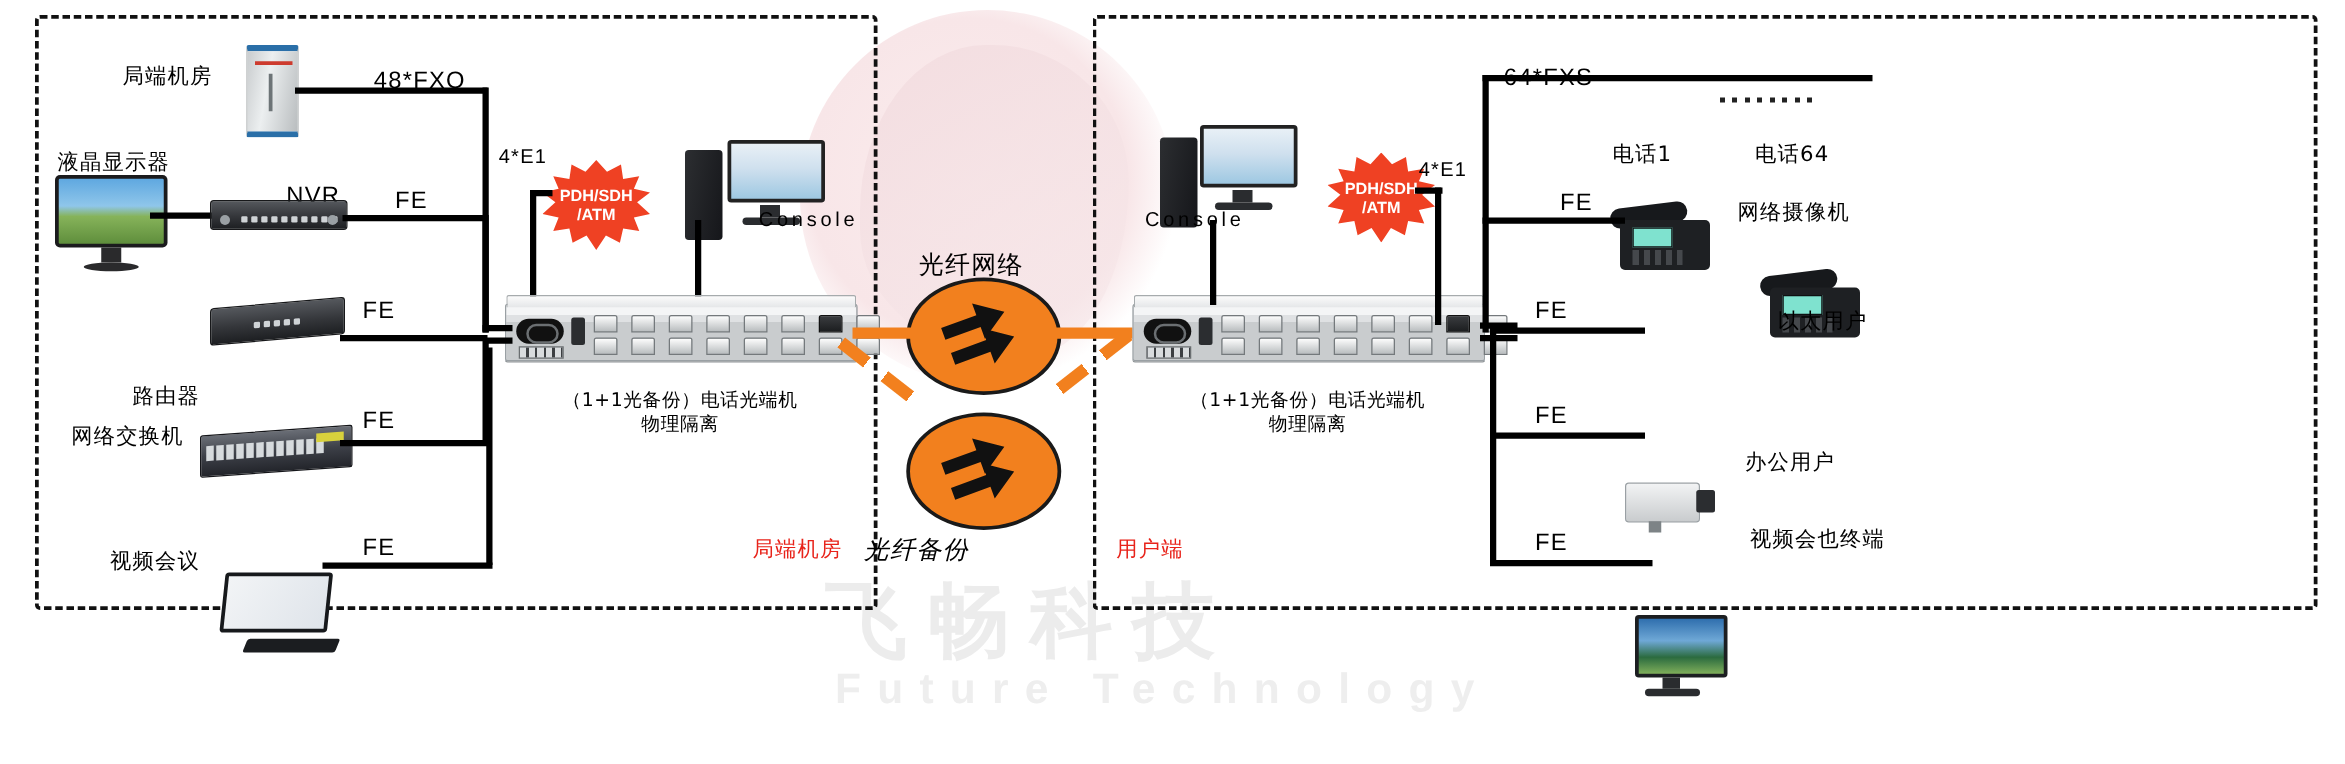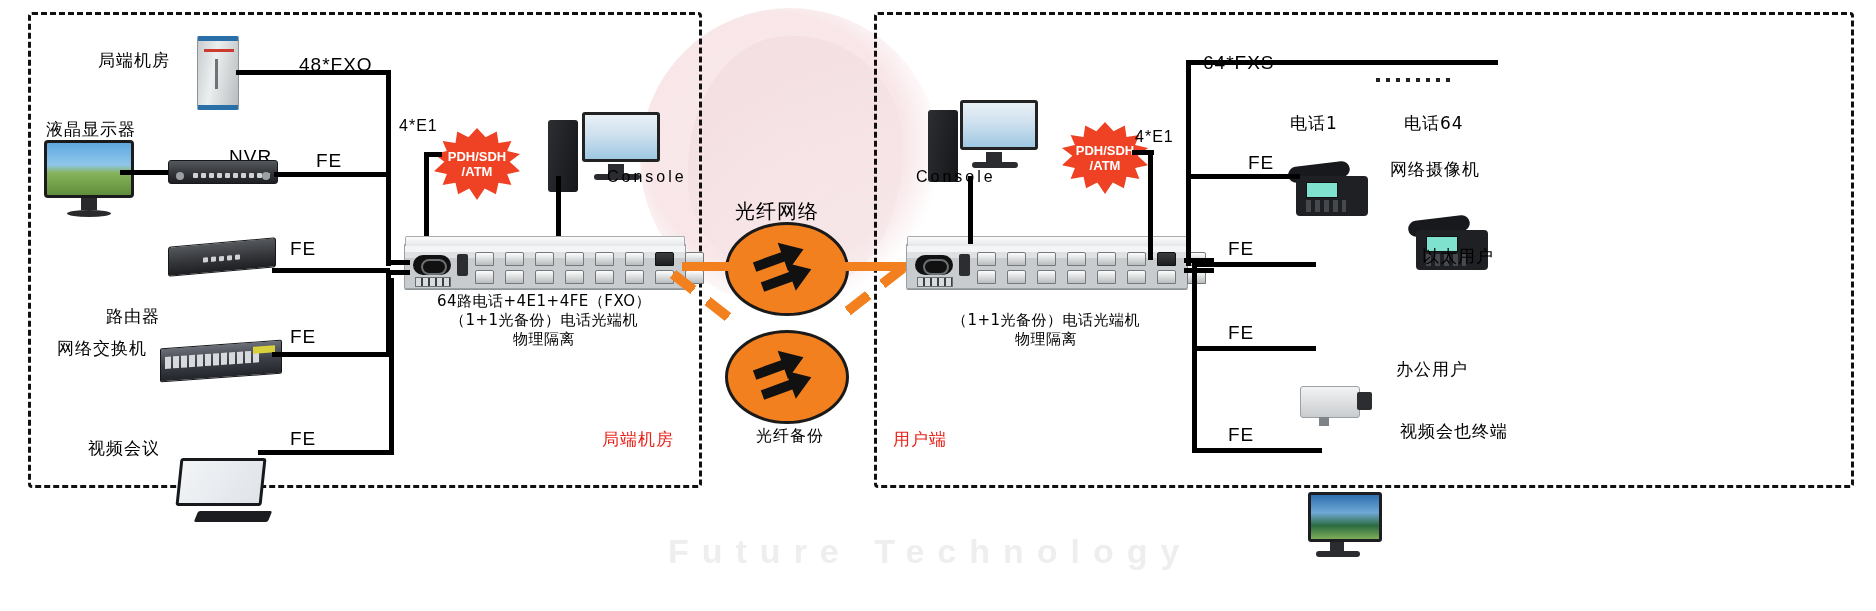--- a/index.html
+++ b/index.html
@@ -121,20 +121,21 @@
   .odash{position:absolute;height:10px;
      background:repeating-linear-gradient(90deg,#f2801e 0 26px,transparent 26px 44px);}
 </style>
 </head>
 <body>
 
 <div id="stage">
 
   <div class="wm-logo"></div>
   <div class="wm-logo2"></div>
+  <div class="wm wm-cn">飞畅科技</div>
   <div class="wm wm-en">Future Technology</div>
 
   <div class="zone" id="zone-left"></div>
   <div class="zone" id="zone-right"></div>
 
   <div class="lbl cn red" style="left:602px;top:428px;">局端机房</div>
   <div class="lbl cn red" style="left:893px;top:428px;">用户端</div>
 
   <div class="lbl cn" style="left:98px;top:49px;">局端机房</div>
   <div class="dev pbx" style="left:197px;top:36px;"></div>
@@ -276,21 +277,20 @@
           <s class="dk"></s>
           <s></s>
         </span>
       <span class="col">
           <s></s>
           <s></s>
         </span>
     </div>
   </div>
 
-  <div class="lbl cn-s ctr" style="left:404px;top:292px;width:280px;">64路电话+4E1+4FE（FXO）</div>
   <div class="lbl cn-s ctr" style="left:404px;top:311px;width:280px;">（1+1光备份）电话光端机</div>
   <div class="lbl cn-s ctr" style="left:404px;top:330px;width:280px;">物理隔离</div>
 
   <div class="line h" style="left:386px;top:260px;width:24px;"></div>
   <div class="line h" style="left:389px;top:270px;width:21px;"></div>
 
   <div class="lbl cn" style="left:735px;top:198px;font-size:20px;">光纤网络</div>
 
   <div class="oval" style="left:725px;top:222px;">
     <svg width="112" height="82" viewBox="0 0 112 82" style="position:absolute;left:0;top:0;">
@@ -298,21 +298,21 @@
       <polygon points="32,46 62,46 62,36 84,51 62,66 62,56 32,56" fill="#111" transform="rotate(-20 56 51) translate(0,3)"></polygon>
     </svg>
   </div>
 
   <div class="oval" style="left:725px;top:330px;">
     <svg width="112" height="82" viewBox="0 0 112 82" style="position:absolute;left:0;top:0;">
       <polygon points="28,36 58,36 58,26 80,41 58,56 58,46 28,46" fill="#111" transform="rotate(-20 56 41) translate(0,-9)"></polygon>
       <polygon points="32,46 62,46 62,36 84,51 62,66 62,56 32,56" fill="#111" transform="rotate(-20 56 51) translate(0,3)"></polygon>
     </svg>
   </div>
-  <div class="lbl cn" style="left:756px;top:426px;font-size:16px;">光纤备份</div>
+  <div class="lbl cn" style="left:691px;top:426px;font-size:20px;font-style:italic;">光纤备份</div>
 
   <div class="ofiber" style="left:682px;top:262px;width:48px;"></div>
   <div class="ofiber" style="left:840px;top:262px;width:66px;"></div>
 
   <div class="odash" style="left:676px;top:270px;width:80px;transform:rotate(38deg);transform-origin:0 0;"></div>
   <div class="odash" style="left:906px;top:272px;width:80px;transform:rotate(142deg);transform-origin:0 0;"></div>
 
   <div class="chassis" style="left:906px;top:243px;width:280px;">
     <div class="top"></div>
     <div class="fiber"></div>

